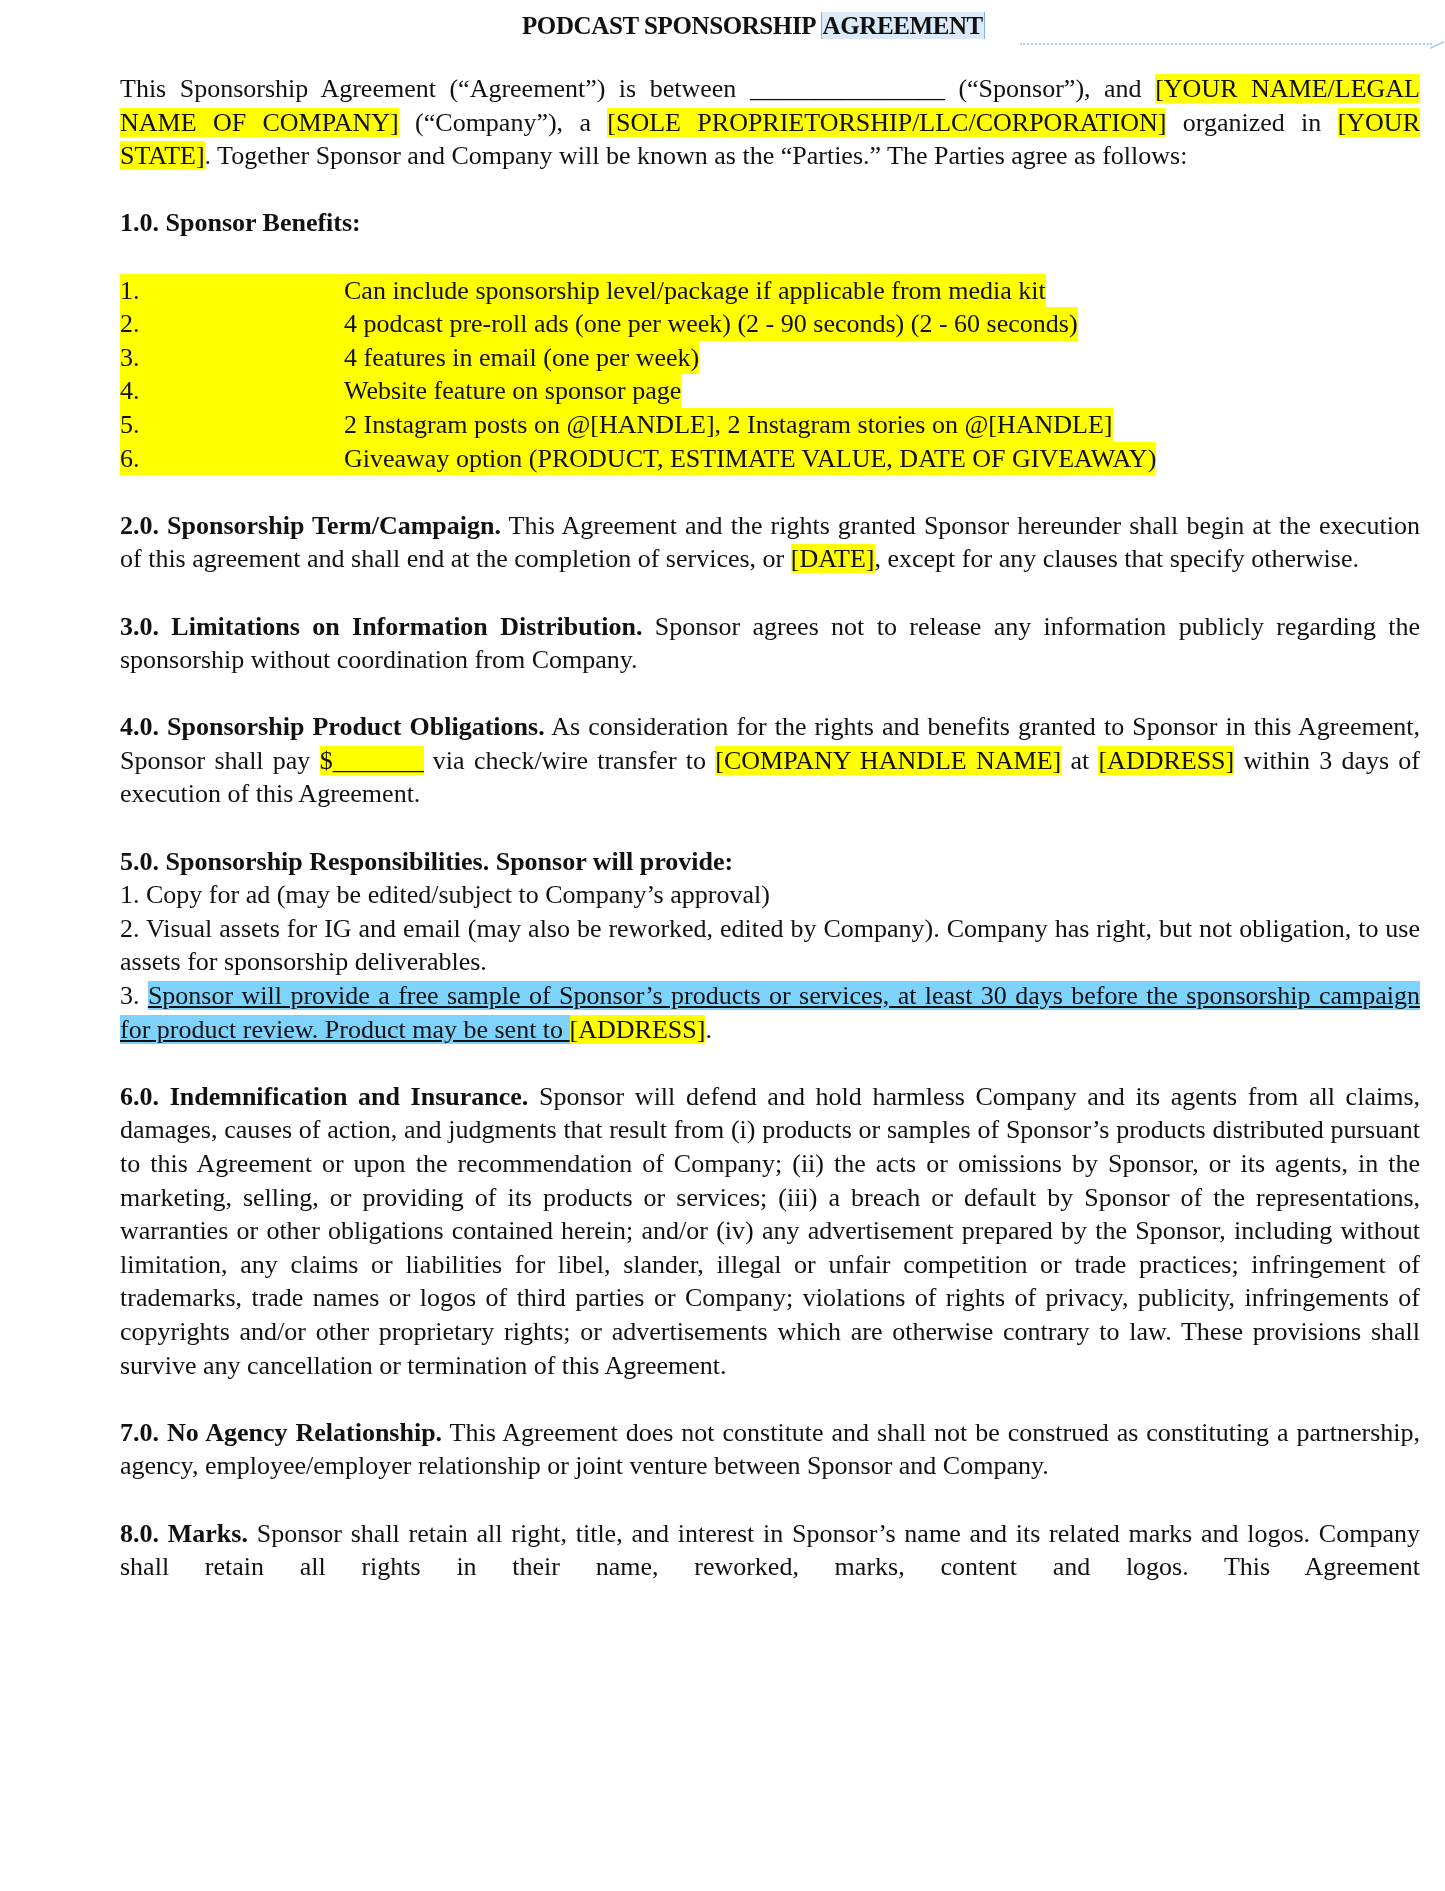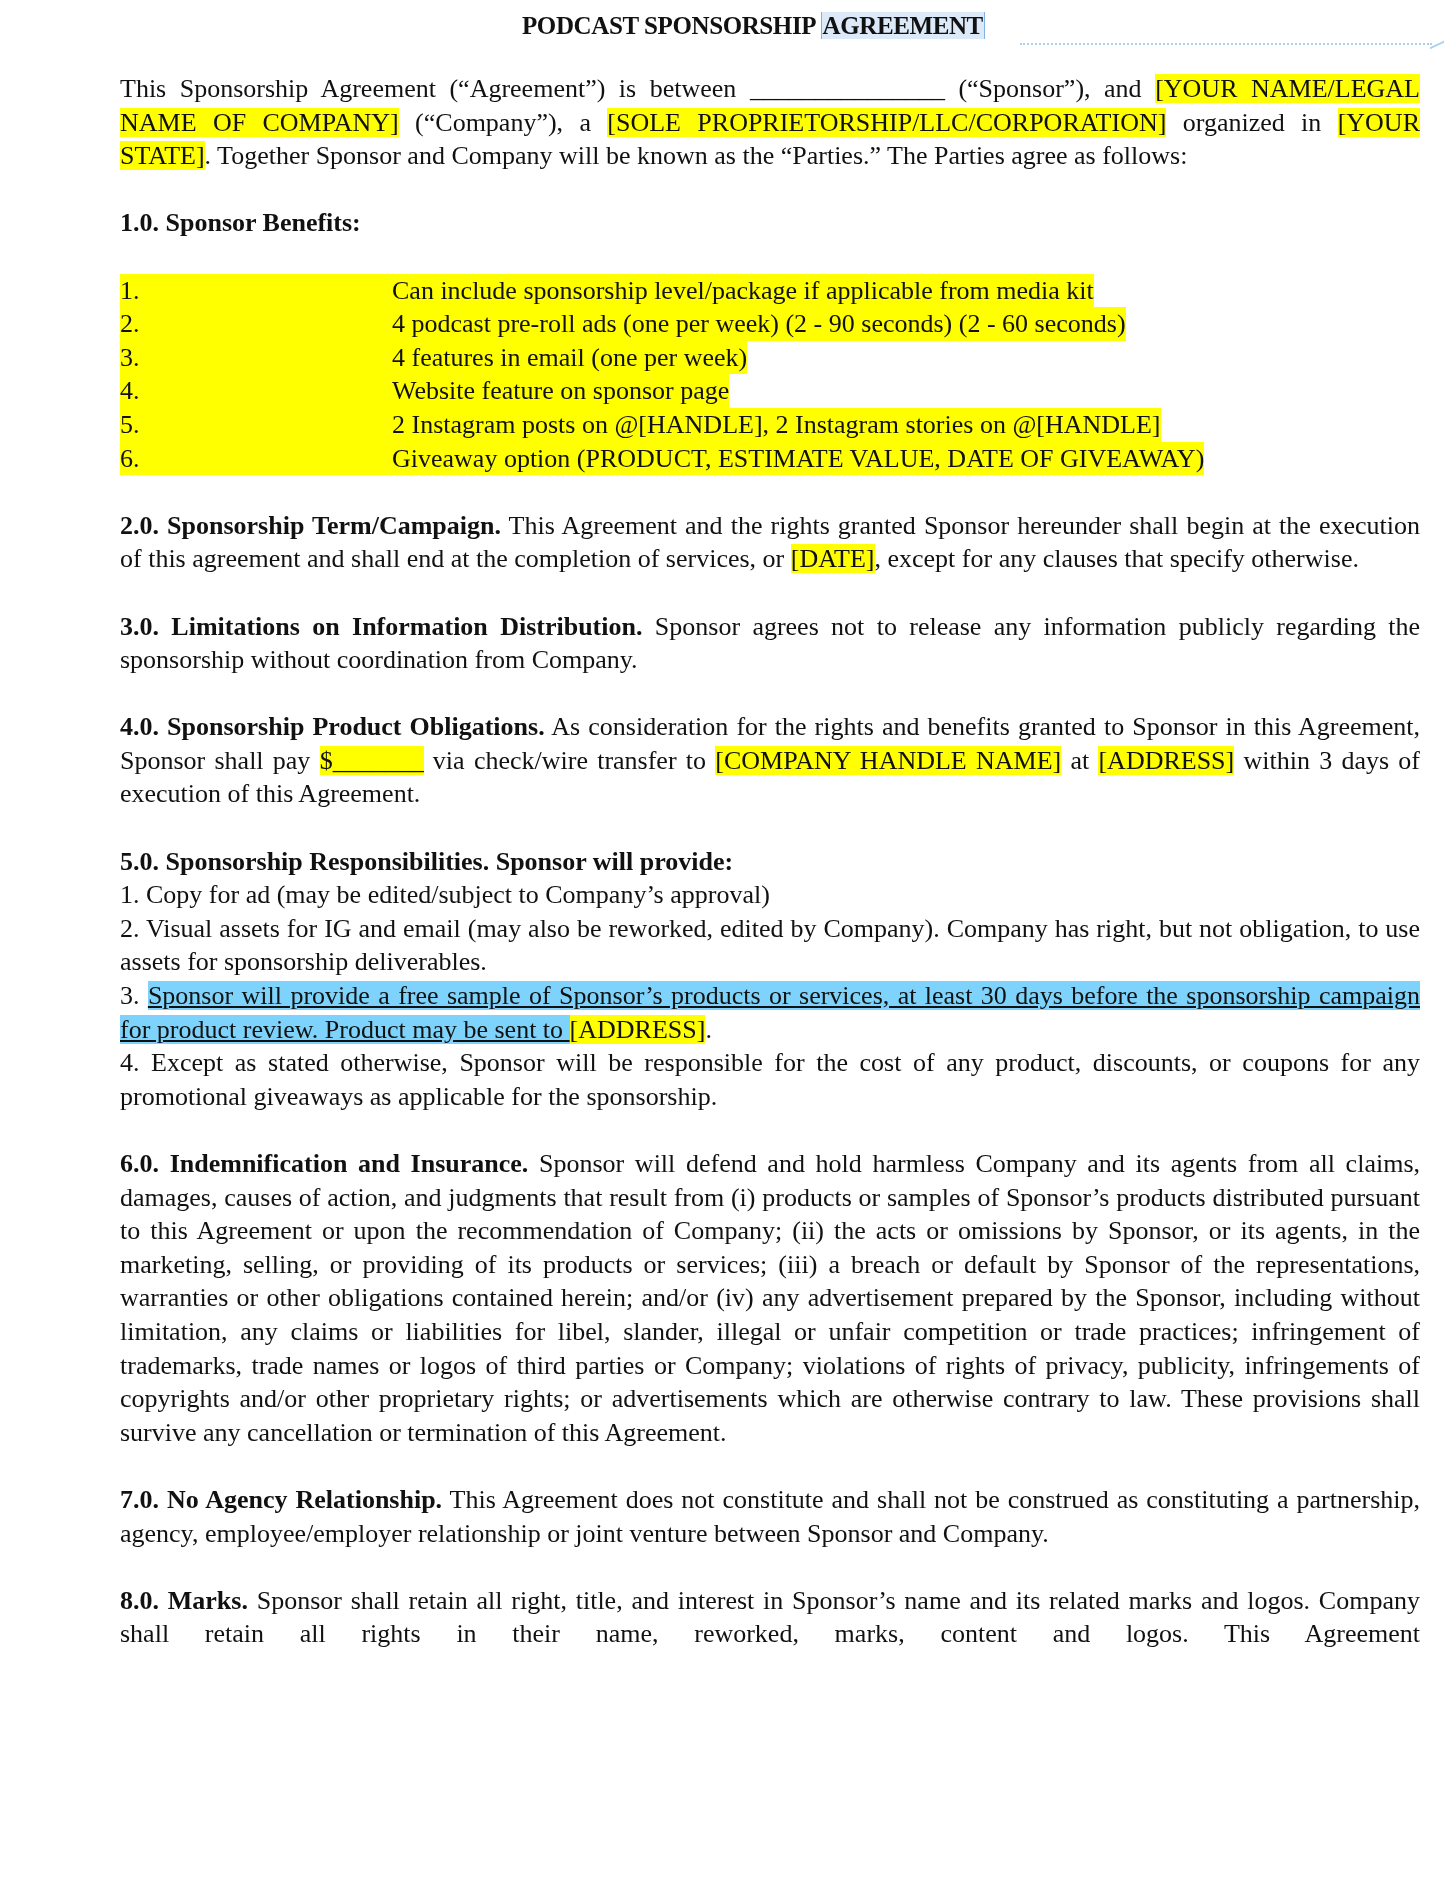--- a/index.html
+++ b/index.html
@@ -35,21 +35,21 @@
   }
   p { margin: 0; text-align: justify; text-align-last: left; }
   .gap-lg { height: 33.6px; }
   .hl { background: #ffff00; }
   .hc { background: #7dd3fc; text-decoration: underline; }
   b { font-weight: bold; }
   .blank { letter-spacing: 0; }
   .benefits { margin: 0; padding: 0; list-style: none; }
   .benefits li { display: flex; background: #ffff00; width: max-content; min-width: 0; }
   .benefits li .num { width: 224px; flex: none; }
-  .benefits li .txt { flex: none; margin-left: 48px; }
+  .benefits li .txt { flex: none; }
   .resp-item { text-align: justify; text-align-last: left; }
 </style>
 </head>
 <body>
 
 <div class="page">
 
   <div class="title-row">
     <div class="title">
       <span>PODCAST SPONSORSHIP </span><span class="sel">AGREEMENT</span>
@@ -108,21 +108,20 @@
     <div class="gap-lg"></div>
 
     <p><b>4.0. Sponsorship Product Obligations.</b><span> As consideration for the rights and benefits granted to Sponsor in this Agreement, Sponsor shall pay </span><span class="hl">$_______</span><span> via check/wire transfer to </span><span class="hl">[COMPANY HANDLE NAME]</span><span> at </span><span class="hl">[ADDRESS]</span><span> within 3 days of execution of this Agreement.</span></p>
 
     <div class="gap-lg"></div>
 
     <p><b>5.0. Sponsorship Responsibilities. Sponsor will provide:</b></p>
     <p class="resp-item">1.  Copy for ad (may be edited/subject to Company’s approval)</p>
     <p class="resp-item">2.  Visual assets for IG and email (may also be reworked, edited by Company). Company has right, but not obligation, to use assets for sponsorship deliverables.</p>
     <p class="resp-item"><span>3. </span><span class="hc">Sponsor will provide a free sample of Sponsor’s products or services, at least 30 days before the sponsorship campaign for product review. Product may be sent to </span><span class="hl">[ADDRESS]</span><span>.</span></p>
-    <p class="resp-item">4.  Except as stated otherwise, Sponsor will be responsible for the cost of any product, discounts, or coupons for any promotional giveaways as applicable for the sponsorship.</p>
 
     <div class="gap-lg"></div>
 
     <p><b>6.0. Indemnification and Insurance.</b><span> Sponsor will defend and hold harmless Company and its agents from all claims, damages, causes of action, and judgments that result from (i) products or samples of Sponsor’s products distributed pursuant to this Agreement or upon the recommendation of Company; (ii) the acts or omissions by Sponsor, or its agents, in the marketing, selling, or providing of its products or services; (iii) a breach or default by Sponsor of the representations, warranties or other obligations contained herein; and/or (iv) any advertisement prepared by the Sponsor, including without limitation, any claims or liabilities for libel, slander, illegal or unfair competition or trade practices; infringement of trademarks, trade names or logos of third parties or Company; violations of rights of privacy, publicity, infringements of copyrights and/or other proprietary rights; or advertisements which are otherwise contrary to law. These provisions shall survive any cancellation or termination of this Agreement.</span></p>
 
     <div class="gap-lg"></div>
 
     <p><b>7.0. No Agency Relationship.</b><span> This Agreement does not constitute and shall not be construed as constituting a partnership, agency, employee/employer relationship or joint venture between Sponsor and Company.</span></p>
 
     <div class="gap-lg"></div>

